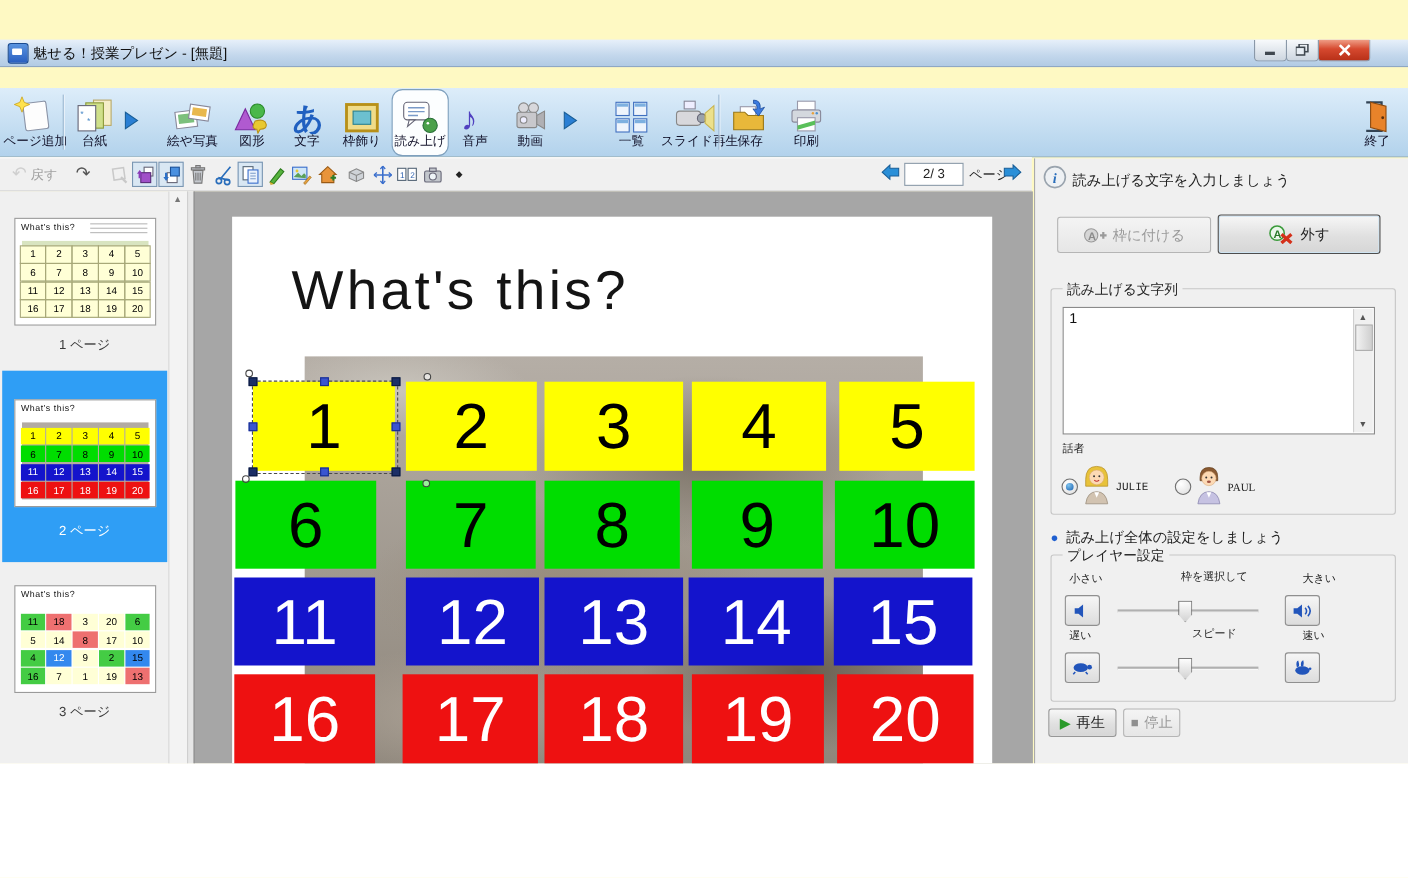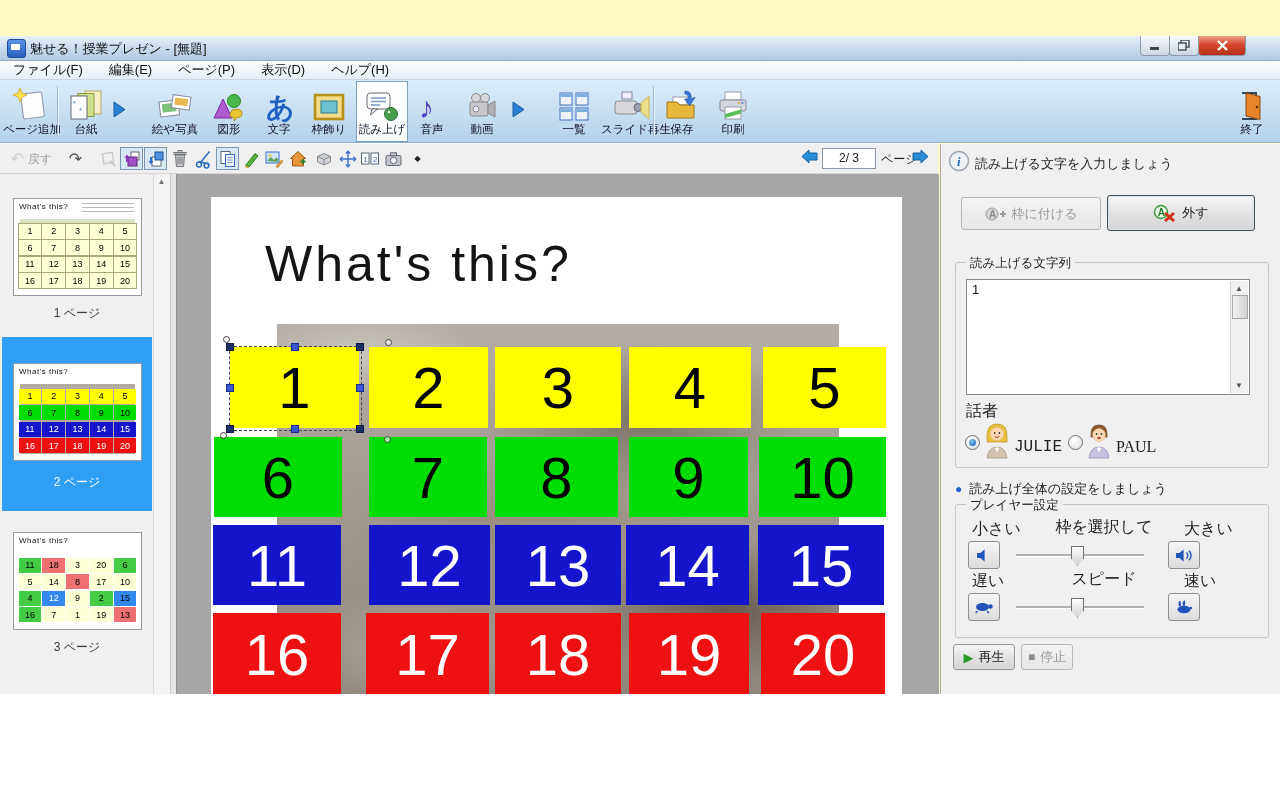--- a/index.html
+++ b/index.html
@@ -23,21 +23,21 @@
   .menubar{left:0;top:61px;width:1280px;height:18px;
     background:linear-gradient(#fafcfe,#e7eef7);border-bottom:1px solid #ccd6e2;
     display:flex;align-items:center;}
   .menu-item{font-size:13px;color:#111;padding:0 13px;}
   
   .toolbar{left:0;top:80px;width:1280px;height:62px;
     background:linear-gradient(#ddedfa,#bdd9ef 75%,#b2d2ec);border-bottom:1px solid #8fb0cd;}
   .tbtn{position:absolute;top:2px;height:57px;text-align:center;font-size:11.5px;color:#101028;}
   .tbtn .ticon{height:40px;display:flex;align-items:flex-end;justify-content:center;}
   .tbtn .lab{line-height:15px;white-space:nowrap;}
-  .tbtn.sel{background:#fcfeff;border:1px solid #7fa0bd;border-radius:0;top:1px;height:59px;}
+  .tbtn.sel{background:#fcfeff;border:1px solid #7fa0bd;border-radius:10px;top:1px;height:59px;}
   .tsep{position:absolute;top:6px;width:1px;height:50px;background:#9db8d2;box-shadow:1px 0 0 #eaf2fa;}
   .tarrow{position:absolute;top:20px;}
   
   .toolbar2{left:0;top:143px;width:938px;height:29px;background:#f0f0f0;
     border-top:1px solid #fdfdfd;border-bottom:1px solid #d4d4d4;}
   .t2{position:absolute;top:3px;width:23px;height:23px;display:flex;align-items:center;justify-content:center;}
   .t2.tog{background:#d9e7f3;border:1px solid #7a96b2;width:21px;height:21px;}
   .t2.dis{opacity:.45;}
   .t2glyph{font-size:16px;color:#666;line-height:16px;}
   .t2lab{position:absolute;left:28px;top:7px;font-size:12px;color:#a0a0a0;}
@@ -89,21 +89,21 @@
   .btn.def{border:1px solid #4d4d4d;box-shadow:inset 0 0 0 1px #cfe4f2;}
   .bullet{position:absolute;font-size:13px;color:#222;}
   .bullet:before{content:"●";color:#1f5fd0;margin-right:7px;font-size:12px;}
   .grp{position:absolute;border:1px solid #c6c6c6;border-radius:3px;}
   .grp-lab{position:absolute;top:-8px;left:10px;background:#f0f0f0;padding:0 4px;font-size:12.5px;color:#222;}
   .rtext{position:absolute;background:#fff;border:1px solid #8a8a8a;font-size:13px;color:#111;}
   .rtext .val{position:absolute;left:5px;top:2px;}
   .vscroll{position:absolute;right:1px;top:1px;width:17px;bottom:1px;background:#f0f0f0;border-left:1px solid #d0d0d0;}
   .vs-a{position:absolute;left:2px;width:12px;text-align:center;font-size:8px;color:#555;}
   .vs-t{position:absolute;left:1px;top:14px;width:14px;height:22px;background:linear-gradient(90deg,#f2f2f2,#cfcfcf);border:1px solid #a8a8a8;}
-  .slab{position:absolute;font-size:16px;color:#222;}
+  .slab{position:absolute;font-size:10px;color:#222;}
   .radio{position:absolute;width:13px;height:13px;border-radius:50%;border:1px solid #707070;
     background:radial-gradient(circle at 35% 30%,#fff,#dcdcdc);}
   .radio.on:after{content:"";position:absolute;left:3px;top:3px;width:7px;height:7px;border-radius:50%;
     background:radial-gradient(circle at 35% 30%,#7ec4ef,#1a5fae);}
   .sbtn{position:absolute;width:30px;height:26px;background:linear-gradient(#f6f6f6,#dcdcdc);
     border:1px solid #8f8f8f;border-radius:3px;display:flex;align-items:center;justify-content:center;}
   .track{position:absolute;height:2px;background:#b0b0b0;border-bottom:1px solid #fff;}
   .sthumb{position:absolute;width:11px;height:18px;top:-8px;
     background:linear-gradient(#fdfdfd,#d2d2d2);border:1px solid #707070;
     clip-path:polygon(0 0,100% 0,100% 62%,50% 100%,0 62%);}
@@ -146,27 +146,20 @@
           </svg>
         </div>
       <div class="wbtn close">
           <svg width="11" height="11">
             <path d="M1 1 L10 10 M10 1 L1 10" stroke="#fff" stroke-width="2.4"></path>
           </svg>
         </div>
     </div>
   </div>
 
-  <div class="abs menubar">
-      <span class="menu-item">ファイル(F)</span>
-      <span class="menu-item">編集(E)</span>
-      <span class="menu-item">ページ(P)</span>
-      <span class="menu-item">表示(D)</span>
-      <span class="menu-item">ヘルプ(H)</span>
-    </div>
 
   <div class="abs toolbar">
       <div class="tbtn" style="left: 3px; width: 52px;">
         <div class="ticon">
           <svg width="36" height="36" viewBox="0 0 36 36">
             <rect x="11" y="7" width="21" height="25" rx="2" fill="#fdfdfd" stroke="#8a93a6" transform="rotate(-7 21 19)"></rect>
             <path d="M9 2 L11 7 16 9 11 11 9 16 7 11 2 9 7 7 Z" fill="#ffe24d" stroke="#c8a018" stroke-width="0.7"></path>
           </svg>
         </div>
         <div class="lab">ページ追加</div>

